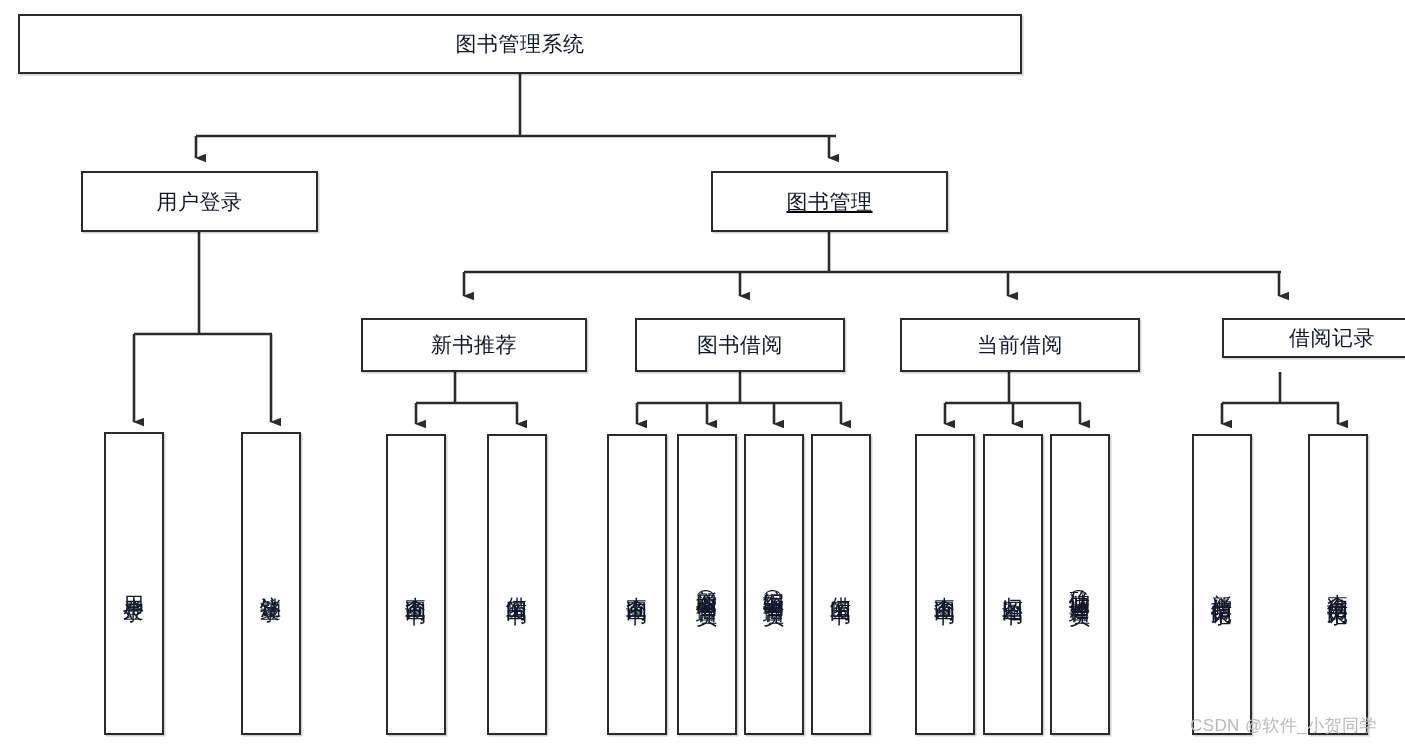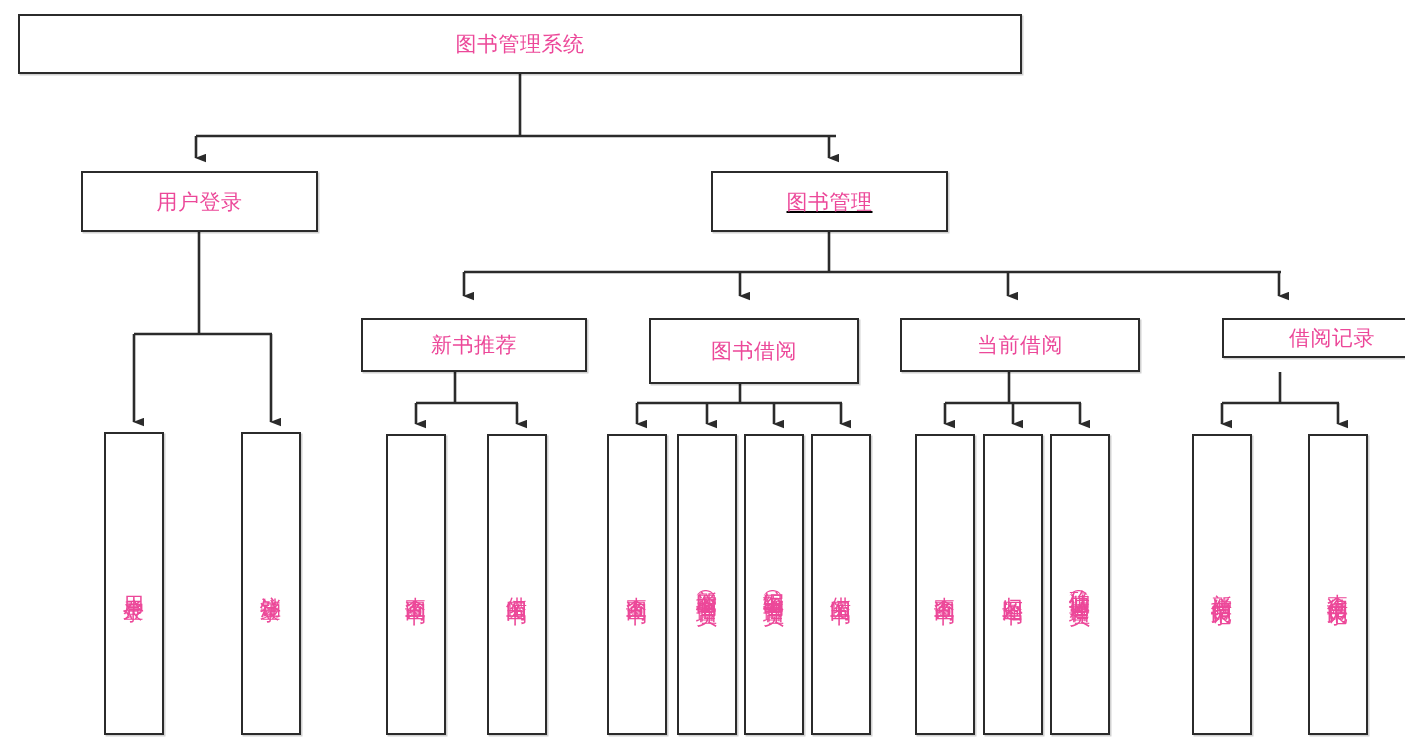--- a/index.html
+++ b/index.html
@@ -32,21 +32,21 @@
     box-sizing: border-box;
     background: #ffffff;
     border: 2.5px solid #2b2b2b;
     box-shadow: 1.5px 1.5px 0 rgba(0,0,0,0.18);
     display: flex;
     align-items: center;
     justify-content: center;
     overflow: hidden;
   }
   .node .label {
-    color: #ec4899;
+    color: #0f172a;
     font-size: 21px;
     line-height: 1.04;
     letter-spacing: 0.5px;
     white-space: nowrap;
     text-align: center;
   }
   .node.vertical .label {
     writing-mode: vertical-rl;
     text-orientation: upright;
     white-space: pre-line;
@@ -128,21 +128,21 @@
   </div>
 
   <div class="node" style="left:711px; top:171px; width:237px; height:61px;text-decoration:underline;">
     <span class="label">图书管理</span>
   </div>
 
   <div class="node" style="left:361px; top:318px; width:226px; height:54px;">
     <span class="label">新书推荐</span>
   </div>
 
-  <div class="node" style="left:649px; top:318px; width:210px; height:66px;">
+  <div class="node" style="left:635px; top:318px; width:210px; height:54px;">
     <span class="label">图书借阅</span>
   </div>
 
   <div class="node" style="left:900px; top:318px; width:240px; height:54px;">
     <span class="label">当前借阅</span>
   </div>
 
   <div class="node" style="left:1222px; top:318px; width:220px; height:40px;">
     <span class="label">借阅记录</span>
   </div>
@@ -192,14 +192,15 @@
   </div>
 
   <div class="node vertical" style="left:1192px; top:434px; width:60px; height:301px;">
     <span class="label">新增借阅记录</span>
   </div>
 
   <div class="node vertical" style="left:1308px; top:434px; width:60px; height:301px;">
     <span class="label">查询借阅记录</span>
   </div>
 
+  <div class="watermark">CSDN @软件_小贺同学</div>
 
 </div>
 
 </body></html>

